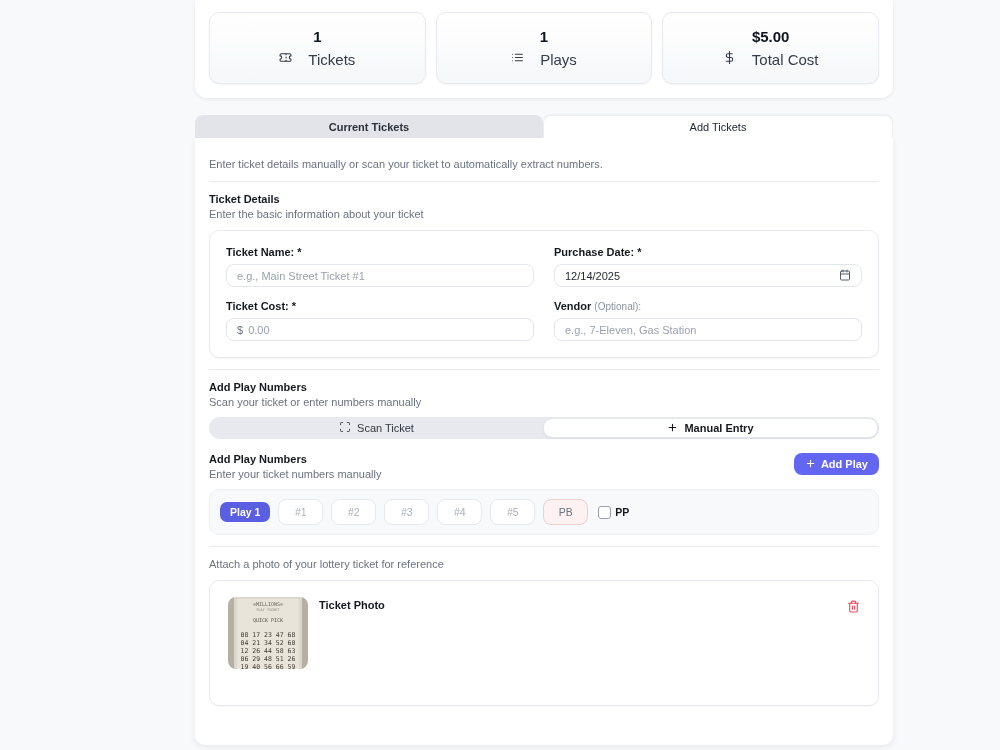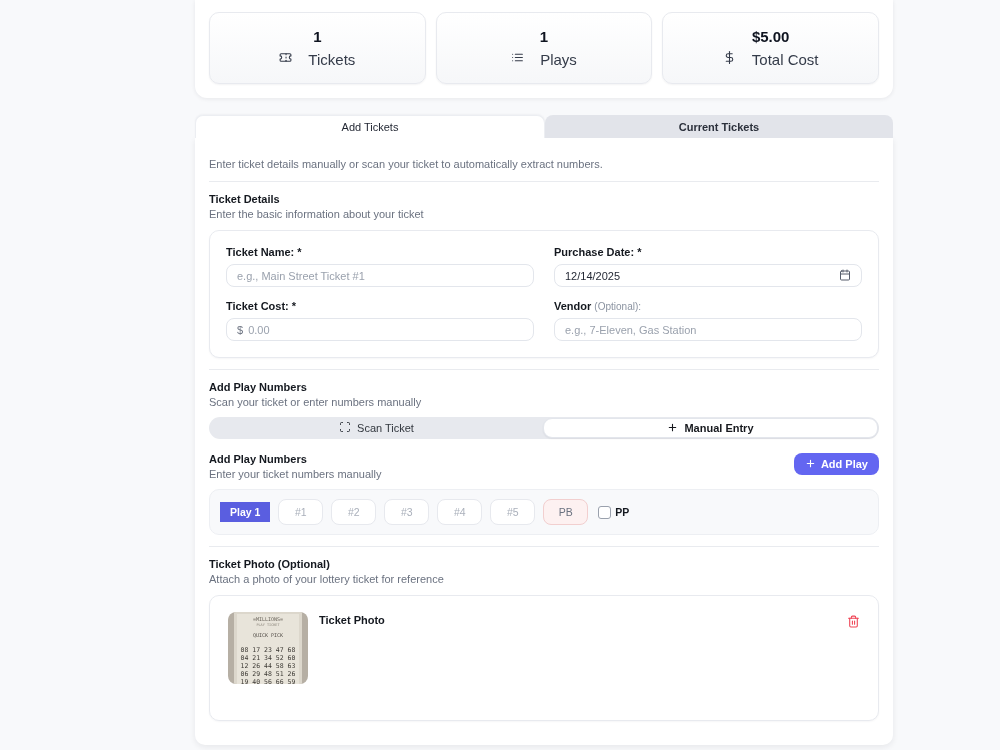--- a/index.html
+++ b/index.html
@@ -39,21 +39,21 @@
   .cal { color:#565d6b; }
 
   .toggle { margin-top:9px; height:22px; background:#e7e9ee; border-radius:11px; display:flex; padding:1px; }
   .seg { flex:1; display:flex; align-items:center; justify-content:center; gap:6px; font-size:11px; color:#33383f; cursor:pointer; }
   .seg-active { background:#fff; border:1px solid #e3e6ec; border-radius:9px; box-shadow:0 1px 2px rgba(20,25,40,.06); font-weight:bold; color:#16181d; }
 
   .manual-head { margin-top:14px; display:flex; align-items:flex-start; justify-content:space-between; }
   .btn-primary { background:#6366f1; color:#fff; border:none; border-radius:8px; font-size:11px; font-weight:bold; height:22px; padding:8px 11px; display:flex; align-items:center; gap:5px; cursor:pointer; font-family:"Liberation Sans", sans-serif; }
 
   .play-card { margin-top:9px; background:#f8f9fb; border:1px solid #edeff3; border-radius:10px; padding:9px 10px; display:flex; align-items:center; gap:8px; }
-  .play-pill { background:#5a5ee0; color:#fff; font-size:10.5px; font-weight:bold; border-radius:0; padding:4px 10px; cursor:pointer; }
+  .play-pill { background:#5a5ee0; color:#fff; font-size:10.5px; font-weight:bold; border-radius:7px; padding:4px 10px; cursor:pointer; }
   .num-inp { width:45px; height:26px; border:1px solid #e7e9ee; border-radius:8px; background:#fff; text-align:center; font-size:10.5px; color:#1f2430; outline:none; font-family:"Liberation Sans", sans-serif; }
   .num-inp::placeholder { color:#aab0bb; }
   .pb-inp { background:#fdf1f1; border:1px solid #f2cfcf; color:#4b5563; }
   .pb-inp::placeholder { color:#6b7280; }
   .pp-wrap { display:flex; align-items:center; gap:4px; margin-left:2px; }
   .pp-box { width:13px; height:13px; border:1.5px solid #9aa1ad; border-radius:3px; background:#fff; cursor:pointer; }
   .pp-label { font-size:10.5px; font-weight:bold; color:#14181f; }
 
   .photo-card { margin-top:10px; border:1px solid #e8eaef; border-radius:10px; background:#fff; box-shadow:0 1px 2px rgba(20,25,40,.04); padding:16px 18px; height:126px; display:flex; align-items:flex-start; }
   .thumb { width:80px; height:72px; border-radius:8px; overflow:hidden; flex:0 0 auto; cursor:pointer; }
@@ -99,22 +99,22 @@
               <path d="M12 1v22"></path>
               <path d="M17 5H9.5a3.5 3.5 0 0 0 0 7h5a3.5 3.5 0 0 1 0 7H6"></path>
             </svg>
           </span>
         <span>Total Cost</span>
       </div>
     </div>
   </div>
 
   <div class="tabs-row">
+    <div class="tab tab-inactive">Current Tickets</div>
     <div class="tab tab-active">Add Tickets</div>
-    <div class="tab tab-inactive">Current Tickets</div>
   </div>
 
   <div class="panel">
 
     <div class="sub">Enter ticket details manually or scan your ticket to automatically extract numbers.</div>
 
     <hr class="divider">
 
     <div class="sec-h">Ticket Details</div>
     <div class="sec-sub">Enter the basic information about your ticket</div>
@@ -196,21 +196,20 @@
       <input class="num-inp" placeholder="#5" style="">
       <input class="num-inp pb-inp" placeholder="PB" style="">
       <span class="pp-wrap">
         <span class="pp-box"></span>
         <span class="pp-label">PP</span>
       </span>
     </div>
 
     <hr class="divider">
 
-    <div class="sec-h">Ticket Photo (Optional)</div>
     <div class="sec-sub">Attach a photo of your lottery ticket for reference</div>
 
     <div class="photo-card">
       <div class="thumb">
         <svg width="80" height="84" viewBox="0 0 80 84">
           <rect width="80" height="84" rx="6" fill="#b6afa4"></rect>
           <rect x="6" y="0" width="68" height="84" fill="#dcd7cc"></rect>
           <rect x="9" y="2" width="62" height="80" fill="#e8e4da"></rect>
           <text x="40" y="9" font-size="5" text-anchor="middle" fill="#6b655c" font-family="DejaVu Sans Mono, monospace">=MILLIONS=</text>
           <text x="40" y="14" font-size="3.5" text-anchor="middle" fill="#8a847a" font-family="DejaVu Sans Mono, monospace">PLAY TICKET</text>

